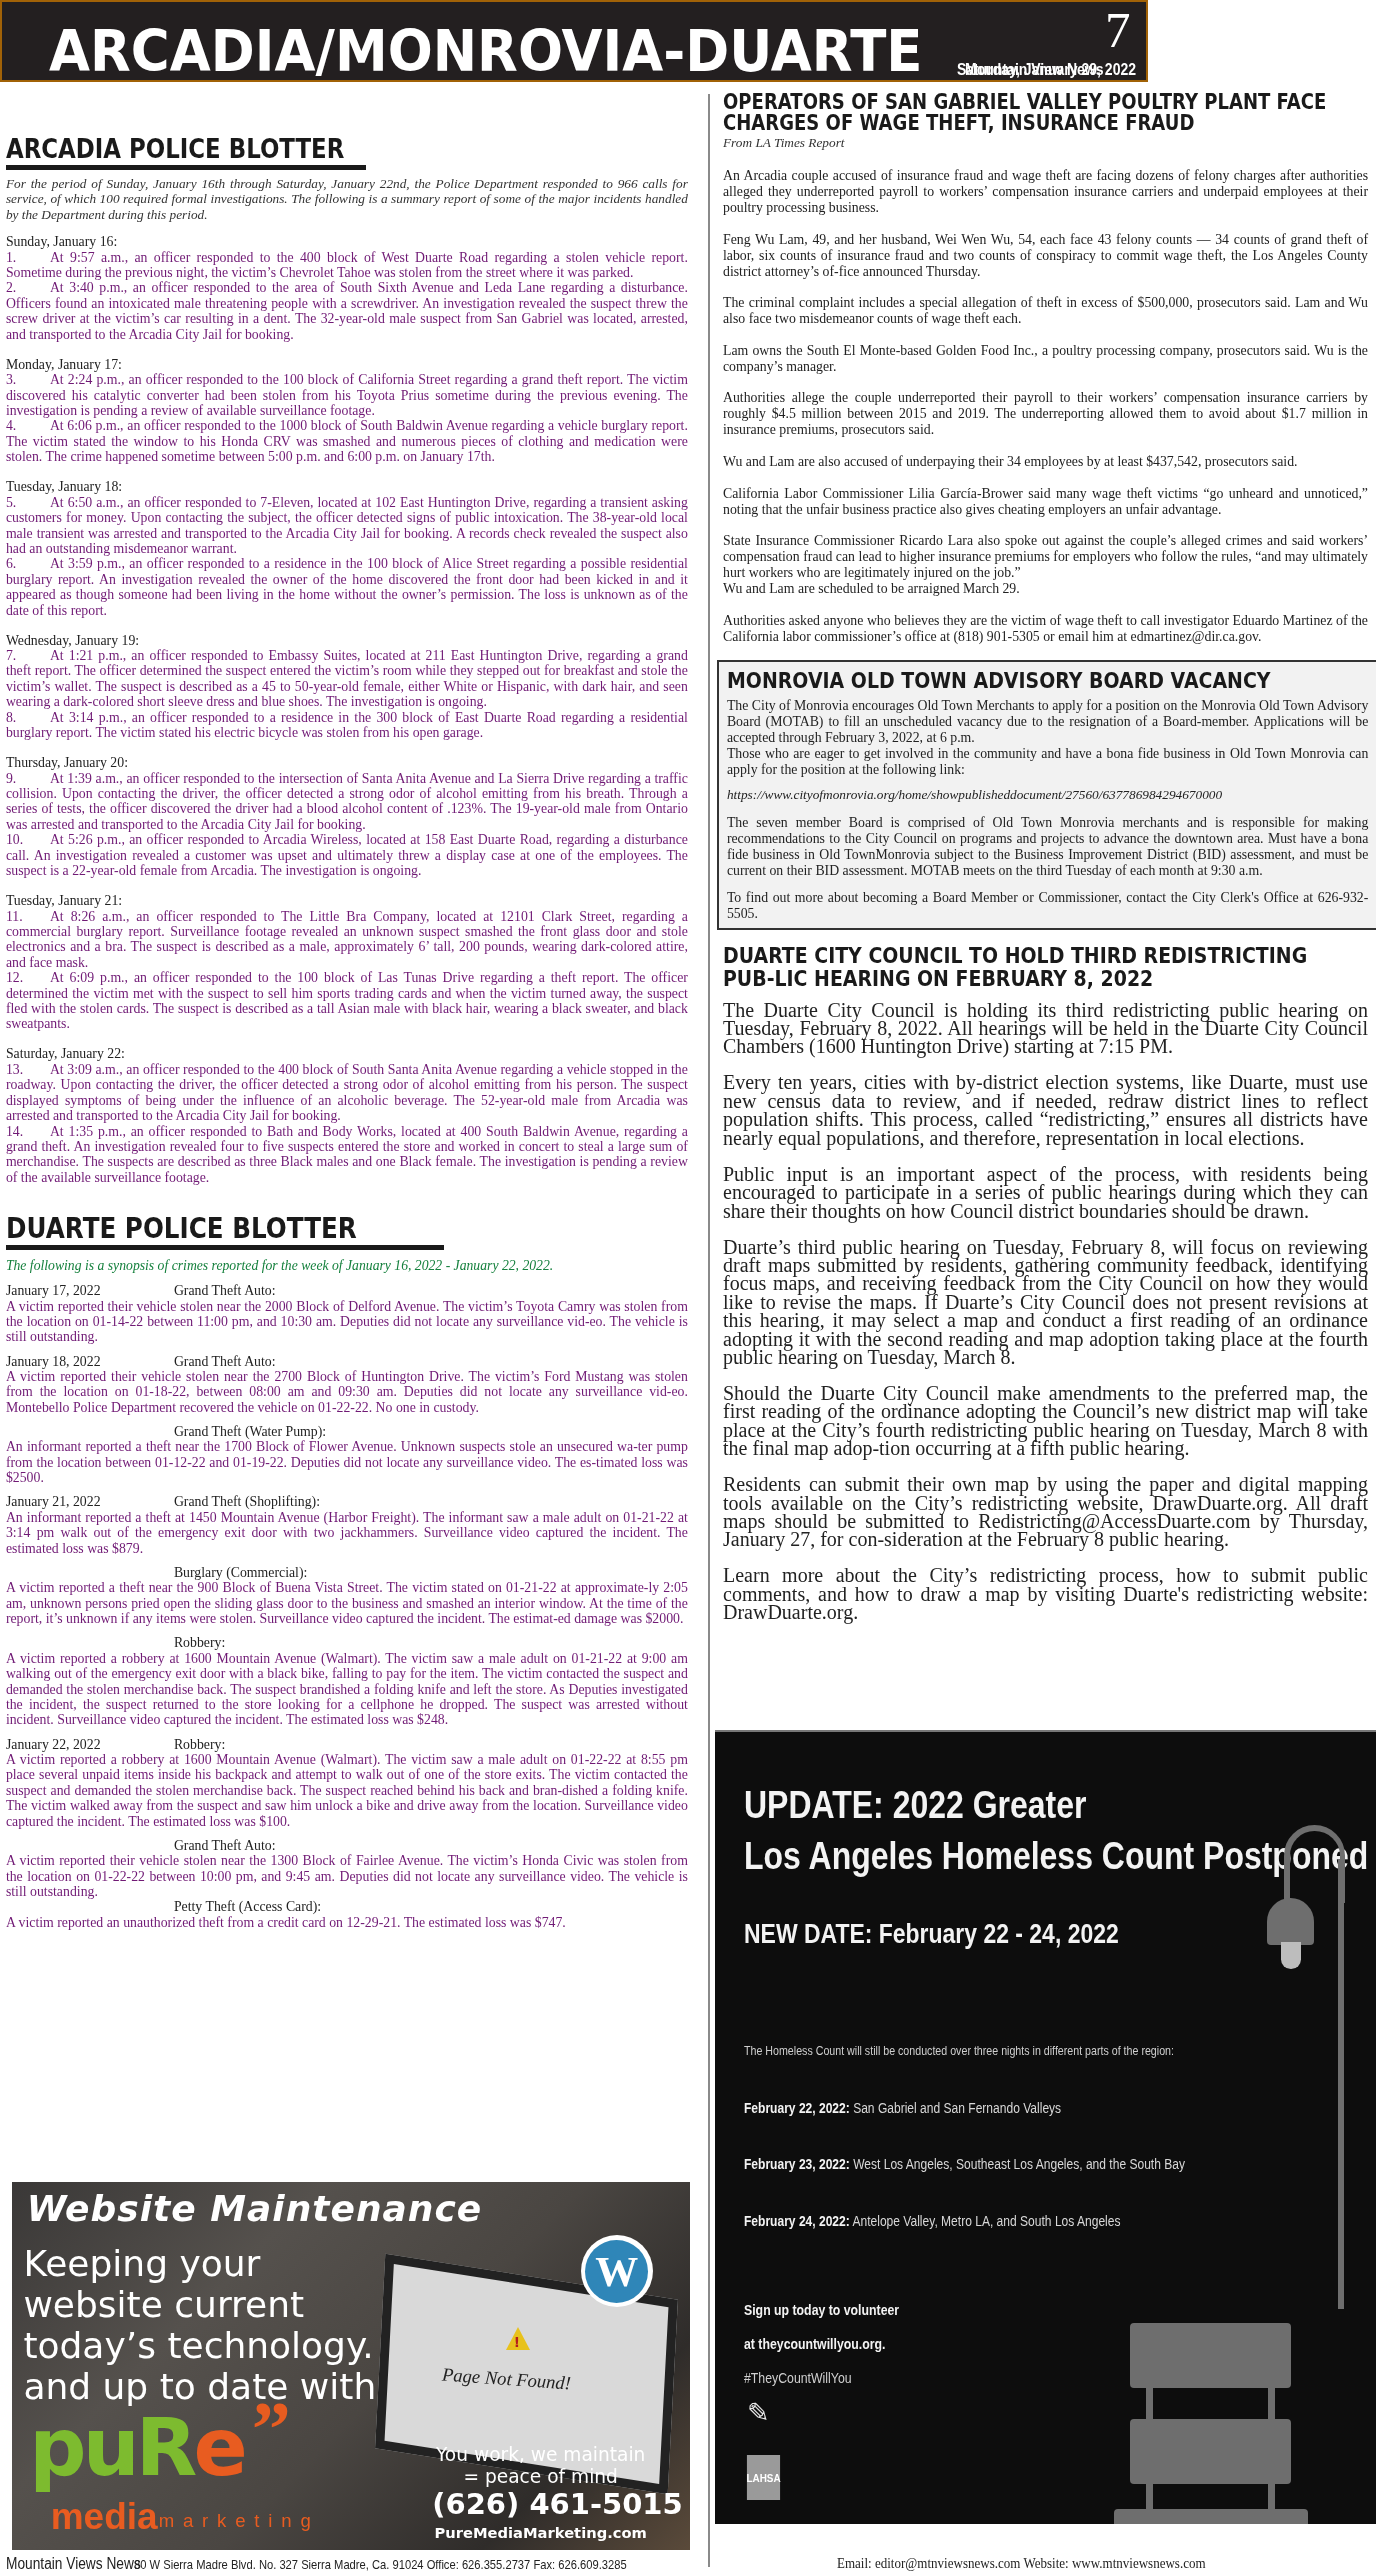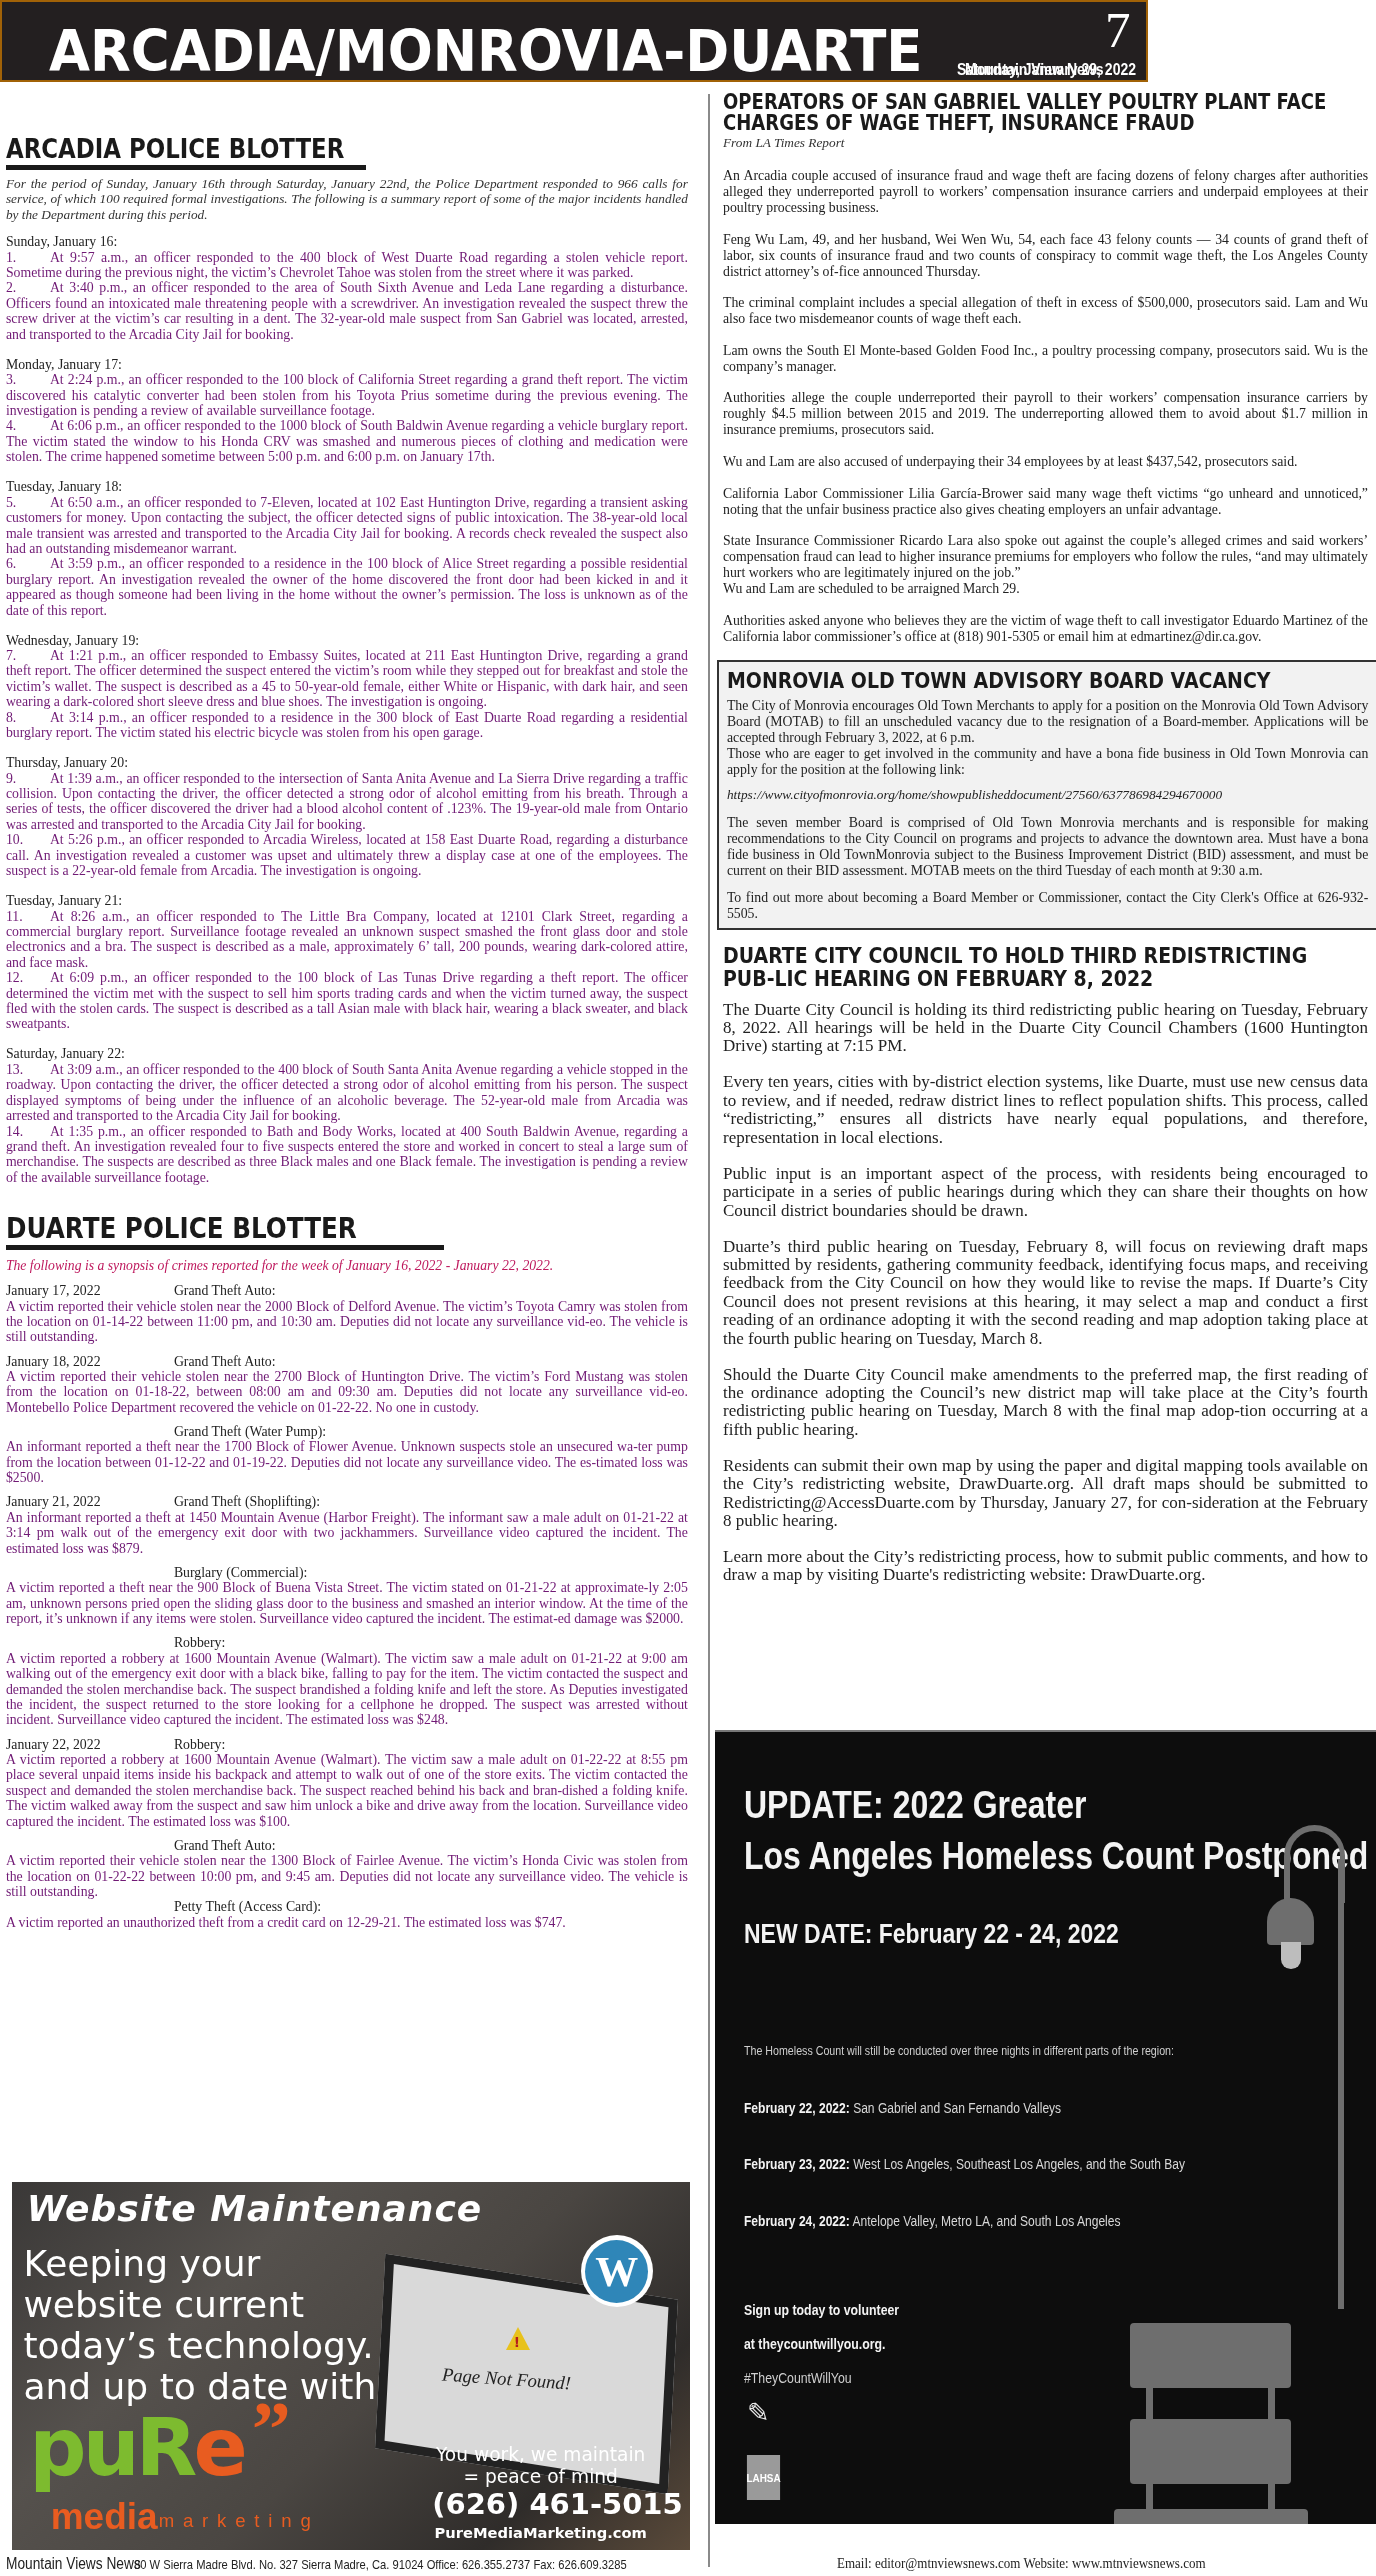--- a/index.html
+++ b/index.html
@@ -42,21 +42,21 @@
   }
   .h-arcadia { font-size: 26px; line-height: 31px; margin-top: 2px; }
   .rule { height: 4.9px; background: #1a1a1a; }
   .intro { font-style: italic; font-size: 13.3px; line-height: 15.6px; color: #333; text-align: justify; margin-top: 5.9px; }
   .p { font-size: 13.8px; line-height: 15.4px; text-align: justify; color: #701a75; }
   .day { font-size: 13.8px; line-height: 15.4px; color: #222; margin-top: 14.7px; }
   .entry .num { display: inline-block; width: 44px; }
 
   .duarte-head { font-size: 28px; line-height: 33px; margin-top: 27px; }
   .duarte-rule { width: 438px; }
-  .d-intro { font-style: italic; font-size: 13.7px; line-height: 16.6px; margin-top: 7.8px; color: #be185d; }
+  .d-intro { font-style: italic; font-size: 13.7px; line-height: 16.6px; margin-top: 7.8px; color: #15803d; }
   .d-entry { margin-top: 8.8px; }
   .d-entry .hdr { font-size: 13.8px; line-height: 15.4px; color: #222; }
   .d-entry .hdr .dt { display: inline-block; width: 168px; }
   .d-entry .hdr .cat { display: inline-block; }
   .d-entry.tight { margin-top: 0; }
 
   
   .ad {
     position: absolute; left: 11.7px; top: 2182px; width: 678px; height: 368px;
     background: linear-gradient(135deg, #3a3837 0%, #55514d 30%, #4a4642 55%, #2f2c2a 80%, #5a4a3a 100%);
@@ -107,21 +107,21 @@
 
   .box {
     margin-top: 15.6px; margin-left: -5.9px; width: 661px; border: 2px solid #333; background: #f2f2f2; padding: 5.9px 7.8px 5.9px 7.8px;
   }
   .box .sec-head { font-size: 21.5px; line-height: 25.4px; }
   .box .r-p { margin-top: 0; }
   .box .url { font-style: italic; font-size: 13.3px; line-height: 15.6px; margin-top: 9.8px; color: #222; }
   .box .gap { margin-top: 11.7px; }
 
   .h-duarte-council { font-size: 21.5px; line-height: 23.5px; margin-top: 13.7px; }
-  .r2-p { font-size: 17px; line-height: 18.4px; text-align: justify; color: #222; margin-top: 17.6px; }
+  .r2-p { font-size: 20px; line-height: 18.4px; text-align: justify; color: #222; margin-top: 17.6px; }
   .r2-p.first { margin-top: 9.8px; }
 
   
   .hc {
     position: absolute; left: 715px; top: 1730px; width: 662px; height: 794px; background: #0d0d0d; overflow: hidden;
     border-top: 2px solid #777;
   }
   .hc .t1 { position: absolute; left: 29px; top: 47px; font-family: "Liberation Sans", sans-serif; font-weight: bold; font-size: 39px; line-height: 51px; color: #f3f3f3; transform: scaleX(0.82); transform-origin: left center; white-space: nowrap; }
   .hc .t2 { position: absolute; left: 29px; top: 186px; font-family: "Liberation Sans", sans-serif; font-weight: bold; font-size: 28px; color: #f3f3f3; transform: scaleX(0.82); transform-origin: left center; white-space: nowrap; }
   .hc .note { position: absolute; left: 29px; top: 311px; font-family: "Liberation Sans", sans-serif; font-size: 13px; color: #cfcfcf; transform: scaleX(0.82); transform-origin: left center; white-space: nowrap; }

